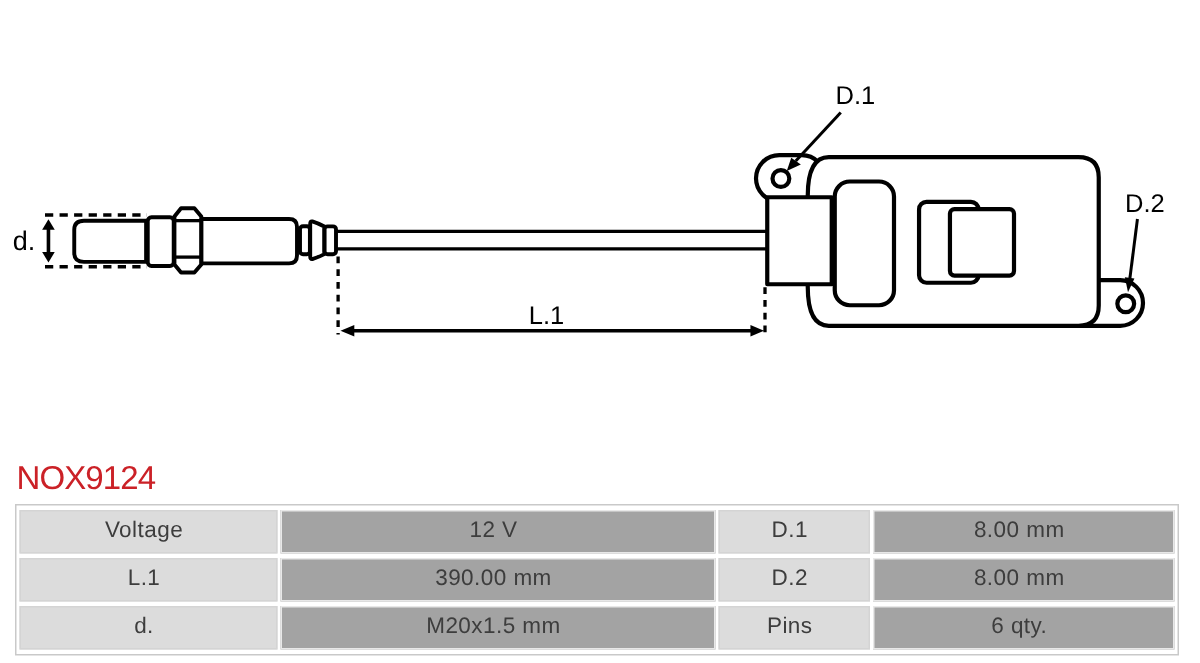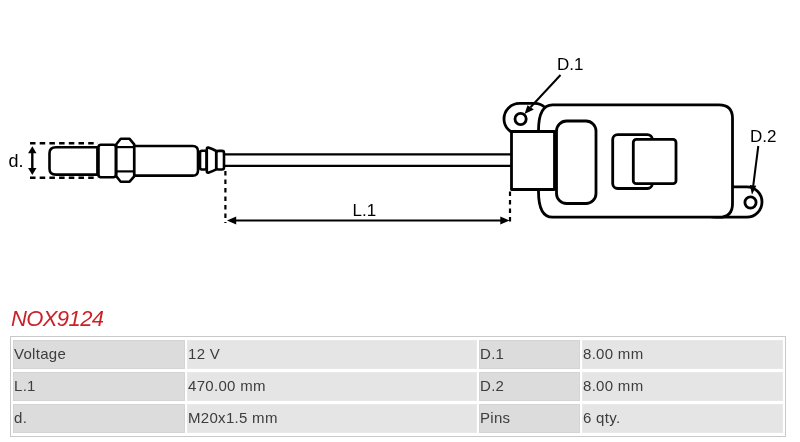--- a/index.html
+++ b/index.html
@@ -1,22 +1,22 @@
 <!DOCTYPE html>
 <html><head>
 <meta charset="utf-8">
 <style>
   html,body{margin:0;padding:0;background:#ffffff;}
   body{width:800px;height:442px;position:relative;font-family:"Liberation Sans",sans-serif;}
   #diagram{position:absolute;left:0;top:0;}
-  #code{position:absolute;left:11px;top:305.5px;font-size:22px;color:#cb2127;letter-spacing:-0.6px;font-style:italic;}
+  #code{position:absolute;left:11px;top:305.5px;font-size:22px;color:#cb2127;letter-spacing:-0.6px;}
   table{position:absolute;left:10px;top:336px;border-collapse:separate;border-spacing:2px 3px;background:#ffffff;border:1.5px solid #c9c9c9;table-layout:fixed;}
-  td{height:23px;font-size:15px;color:#3d3d3d;text-align:left;padding:4px 6px 0 0;vertical-align:top;letter-spacing:0.3px;}
+  td{height:23px;font-size:15px;color:#3d3d3d;text-align:center;padding:4px 6px 0 0;vertical-align:top;letter-spacing:0.3px;}
   td.g{background:#dcdcdc;border:1px solid #d4d4d4;}
-  td.w{background:#e5e5e5;border:1px solid #e8e8e8;}
+  td.w{background:#a3a3a3;border:1px solid #e8e8e8;}
 </style>
 </head>
 <body>
 <svg id="diagram" width="800" height="260" viewBox="0 0 800 260" fill="none" stroke="#000000" stroke-width="2.6" stroke-linejoin="round" stroke-linecap="butt">
 
   <g stroke-width="2.4" stroke-dasharray="5.5,4.2">
     <path d="M30,143.3 H98"></path>
     <path d="M30,177.8 H98"></path>
   </g>
 
@@ -83,21 +83,21 @@
 <table>
   <tbody>
       <tr>
     <td class="g" style="width:164px">Voltage</td>
     <td class="w" style="width:282px">12 V</td>
     <td class="g" style="width:93px">D.1</td>
     <td class="w" style="width:193px">8.00 mm</td>
   </tr>
   <tr>
     <td class="g">L.1</td>
-    <td class="w">470.00 mm</td>
+    <td class="w">390.00 mm</td>
     <td class="g">D.2</td>
     <td class="w">8.00 mm</td>
   </tr>
   <tr>
     <td class="g">d.</td>
     <td class="w">M20x1.5 mm</td>
     <td class="g">Pins</td>
     <td class="w">6 qty.</td>
   </tr>
 </tbody>

